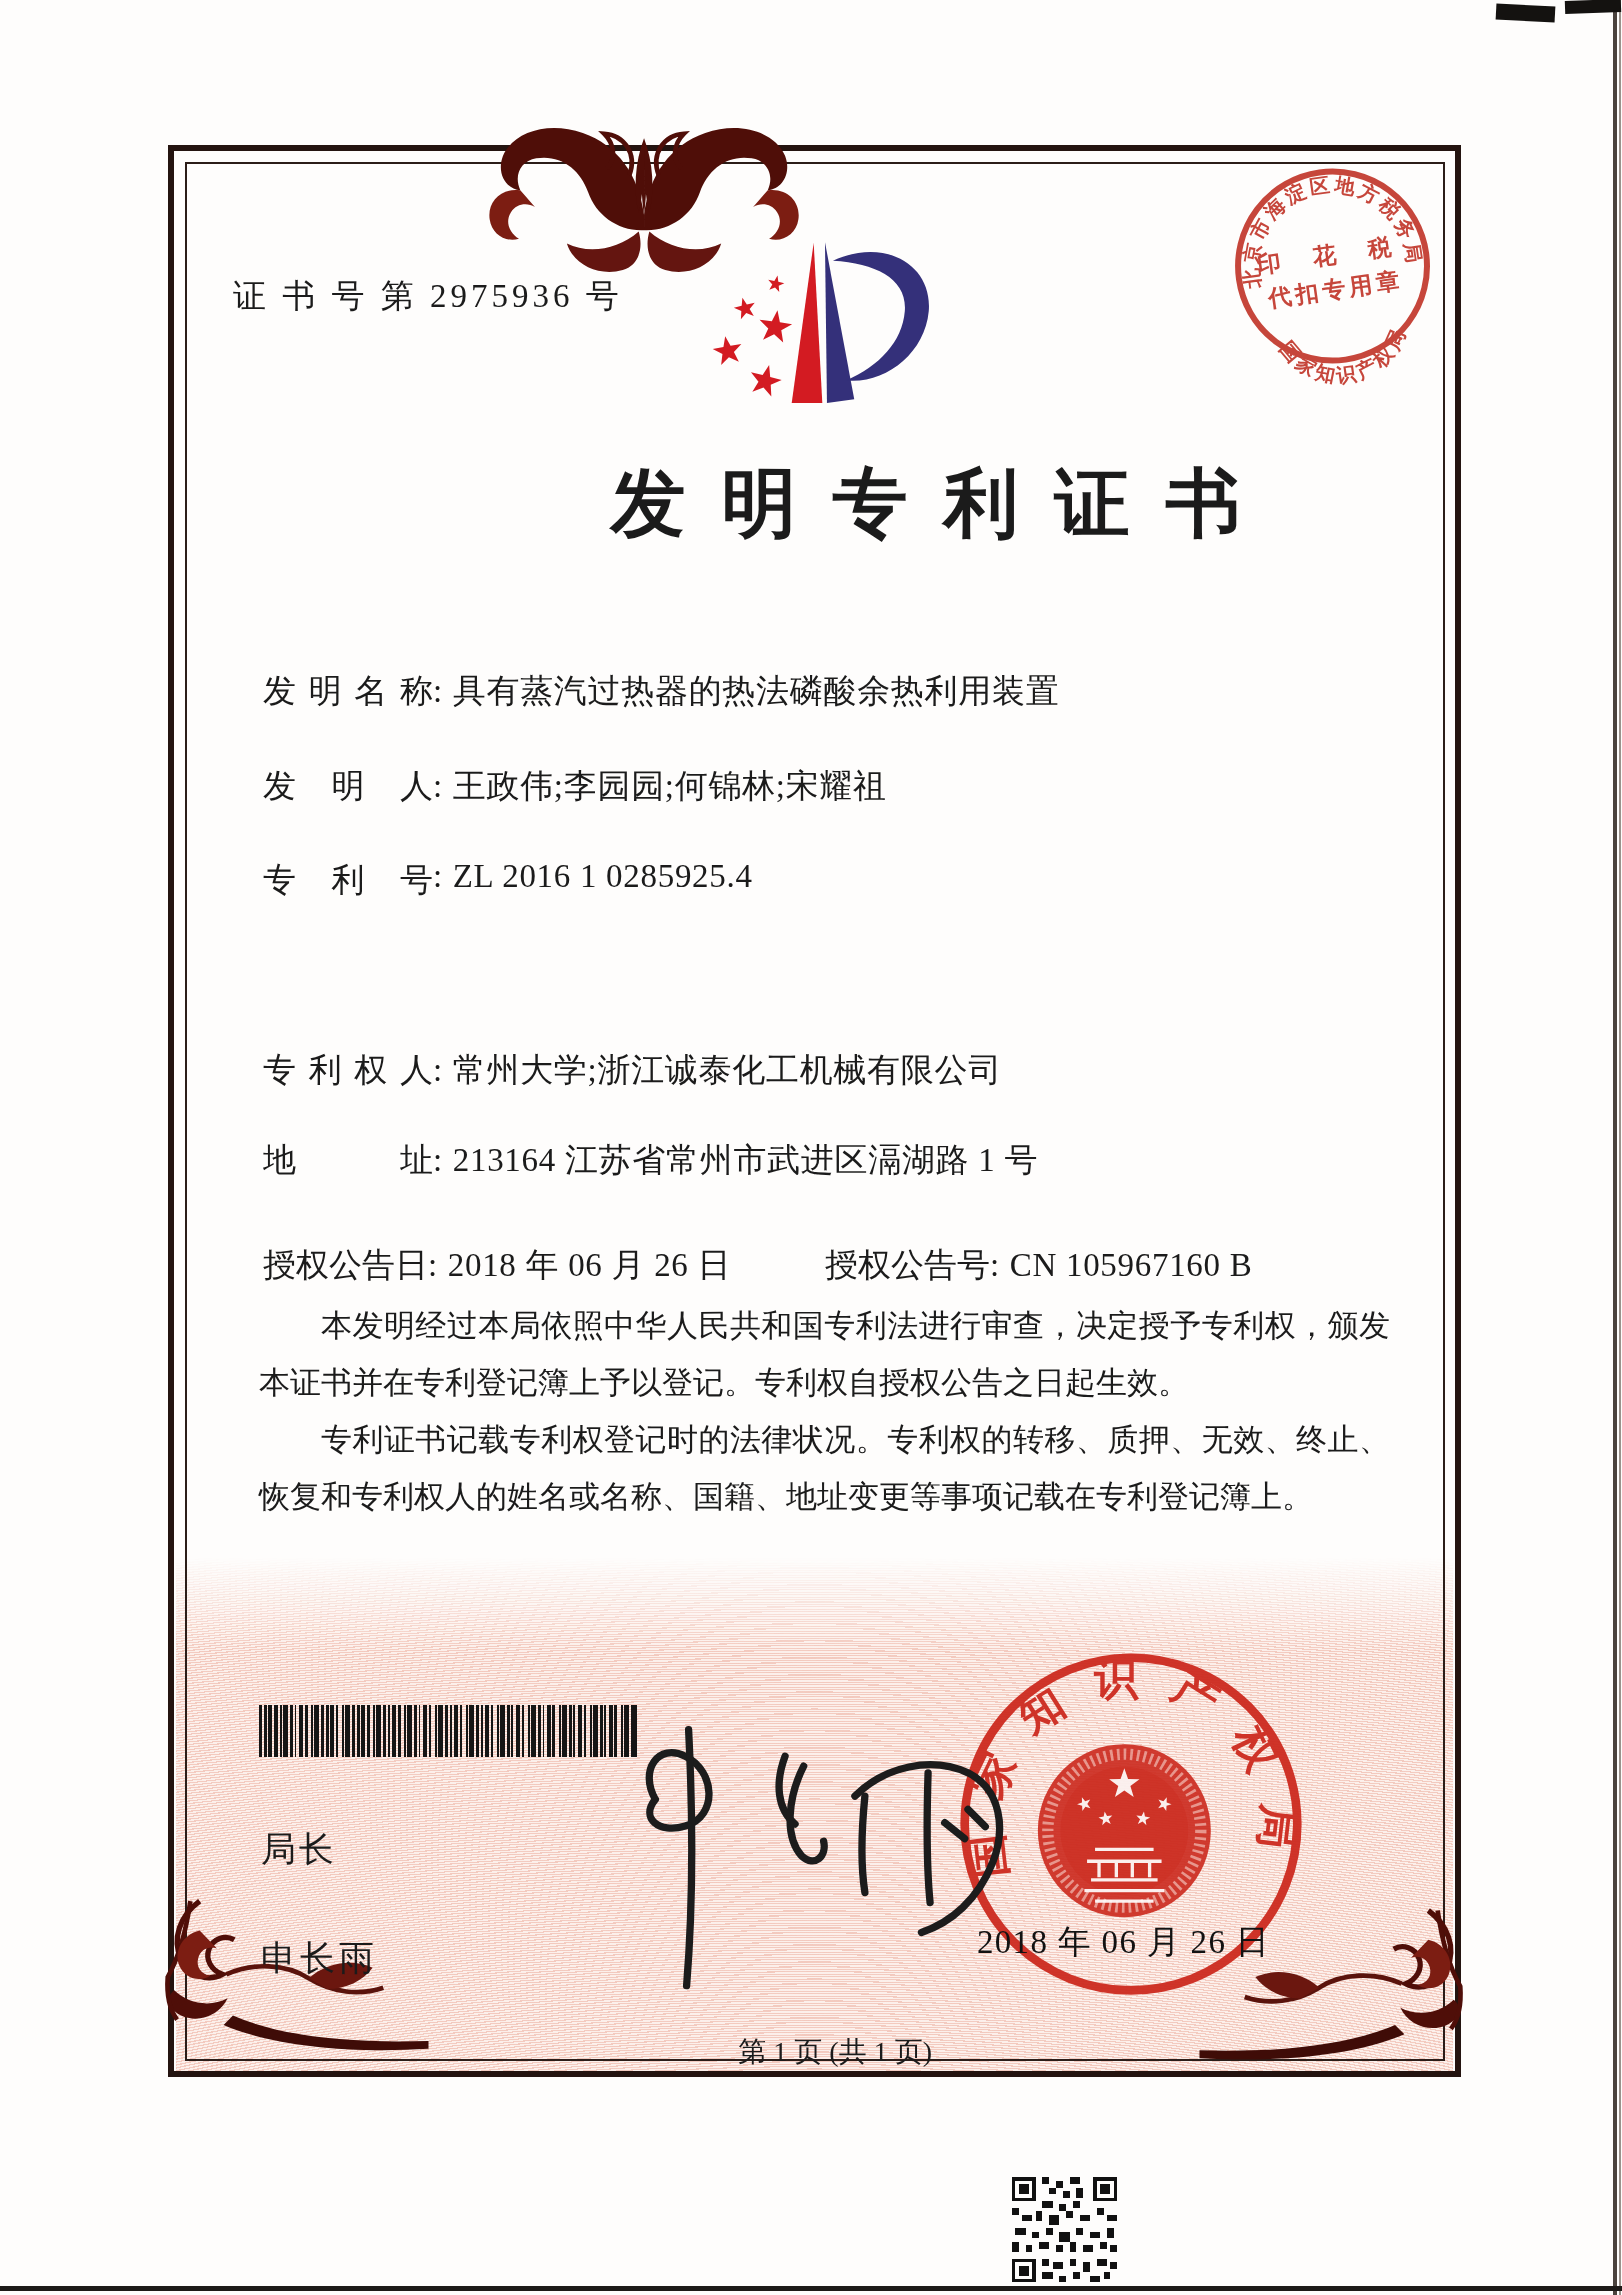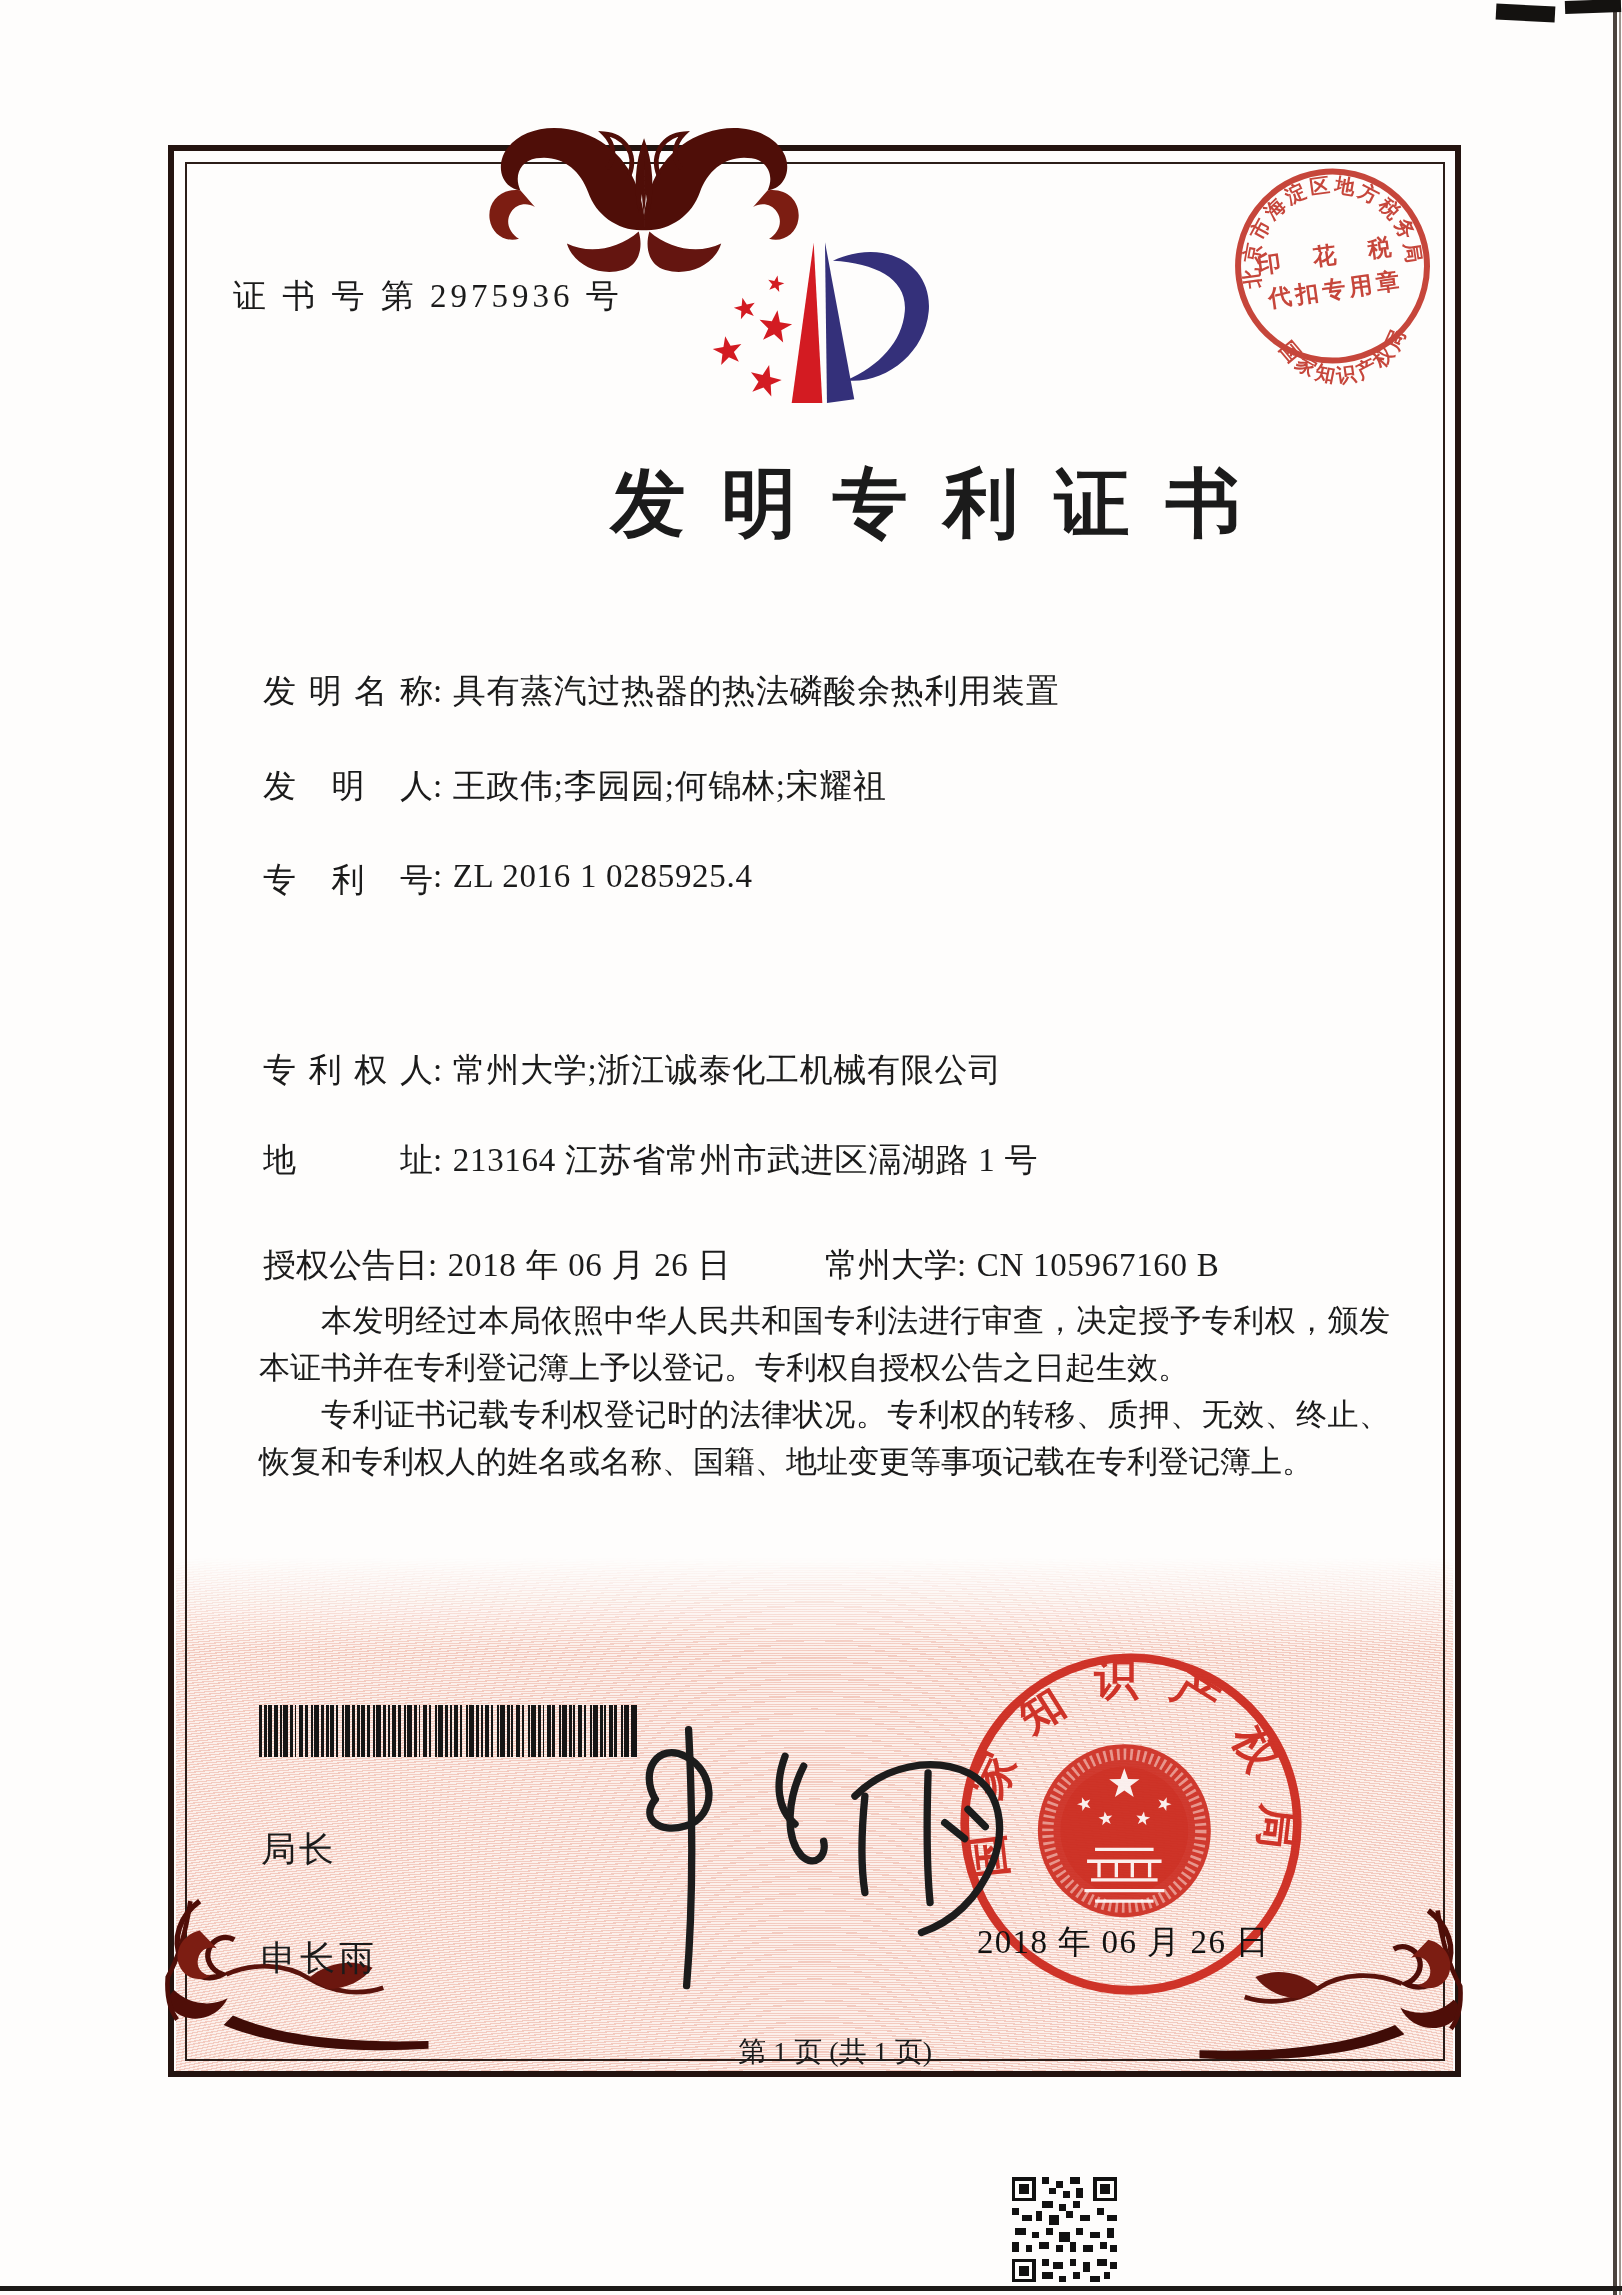--- a/index.html
+++ b/index.html
@@ -42,21 +42,21 @@
     text-align:center;font-size:75px;font-weight:600;letter-spacing:36px;z-index:4;
   }
   .frow{position:absolute;left:263px;font-size:33px;white-space:nowrap;z-index:4;}
   .flabel{display:inline-block;width:170px;text-align:justify;text-align-last:justify;vertical-align:top;}
   .fcolon{display:inline-block;margin-right:10.6px;}
   .fvalue{letter-spacing:0.7px;}
   .frow.r1{top:669px;} .frow.r2{top:764px;} .frow.r3{top:858px;}
   .frow.r4{top:954px;} .frow.r5{top:1048px;} .frow.r6{top:1138px;}
   .frow.rgrant{top:1243px;}
   .grant-no{position:absolute;left:825px;top:1243px;font-size:33px;white-space:nowrap;z-index:4;}
-  .paras{position:absolute;left:259px;top:1297px;width:1131px;font-size:31px;line-height:47px;text-align:justify;z-index:4;}
+  .paras{position:absolute;left:259px;top:1297px;width:1131px;font-size:31px;line-height:57px;text-align:justify;z-index:4;}
   .paras p{margin:0;text-indent:2em;}
   
   .barcode{
     position:absolute;left:259px;top:1705px;width:378px;height:52px;z-index:4;
     background-image:
       repeating-linear-gradient(90deg,#151515 0 2.7px,transparent 2.7px 4.7px,#151515 4.7px 6px,transparent 6px 9.3px,#151515 9.3px 13.3px,transparent 13.3px 15.3px,#151515 15.3px 16.6px,transparent 16.6px 20.6px,#151515 20.6px 22.6px,transparent 22.6px 24px,#151515 24px 29px,transparent 29px 31px),
       repeating-linear-gradient(90deg,transparent 0 6px,#151515 6px 8px,transparent 8px 17.3px,#151515 17.3px 18.6px,transparent 18.6px 27px,#151515 27px 29px,transparent 29px 41px);
   }
   
   .sig-title{position:absolute;left:261px;top:1826px;font-size:35px;letter-spacing:2.7px;z-index:4;}
@@ -250,21 +250,21 @@
   <div class="frow r5">
     <span class="flabel">专利权人</span><span class="fcolon">:</span><span class="fvalue">常州大学;浙江诚泰化工机械有限公司</span>
   </div>
   <div class="frow r6">
     <span class="flabel">地址</span><span class="fcolon">:</span><span class="fvalue">213164 江苏省常州市武进区滆湖路 1 号</span>
   </div>
   <div class="frow rgrant">
     <span>授权公告日</span><span class="fcolon">:</span><span class="fvalue">2018 年 06 月 26 日</span>
   </div>
   <div class="grant-no">
-    <span>常州大学</span><span class="fcolon">:</span><span class="fvalue">CN 105967160 B</span>
+    <span>授权公告号</span><span class="fcolon">:</span><span class="fvalue">CN 105967160 B</span>
   </div>
 
   <div class="paras">
     <p>本发明经过本局依照中华人民共和国专利法进行审查，决定授予专利权，颁发本证书并在专利登记簿上予以登记。专利权自授权公告之日起生效。</p>
     <p>专利证书记载专利权登记时的法律状况。专利权的转移、质押、无效、终止、恢复和专利权人的姓名或名称、国籍、地址变更等事项记载在专利登记簿上。</p>
   </div>
 
   <div class="barcode"></div>
 
   <div class="sig-title">局长</div>

